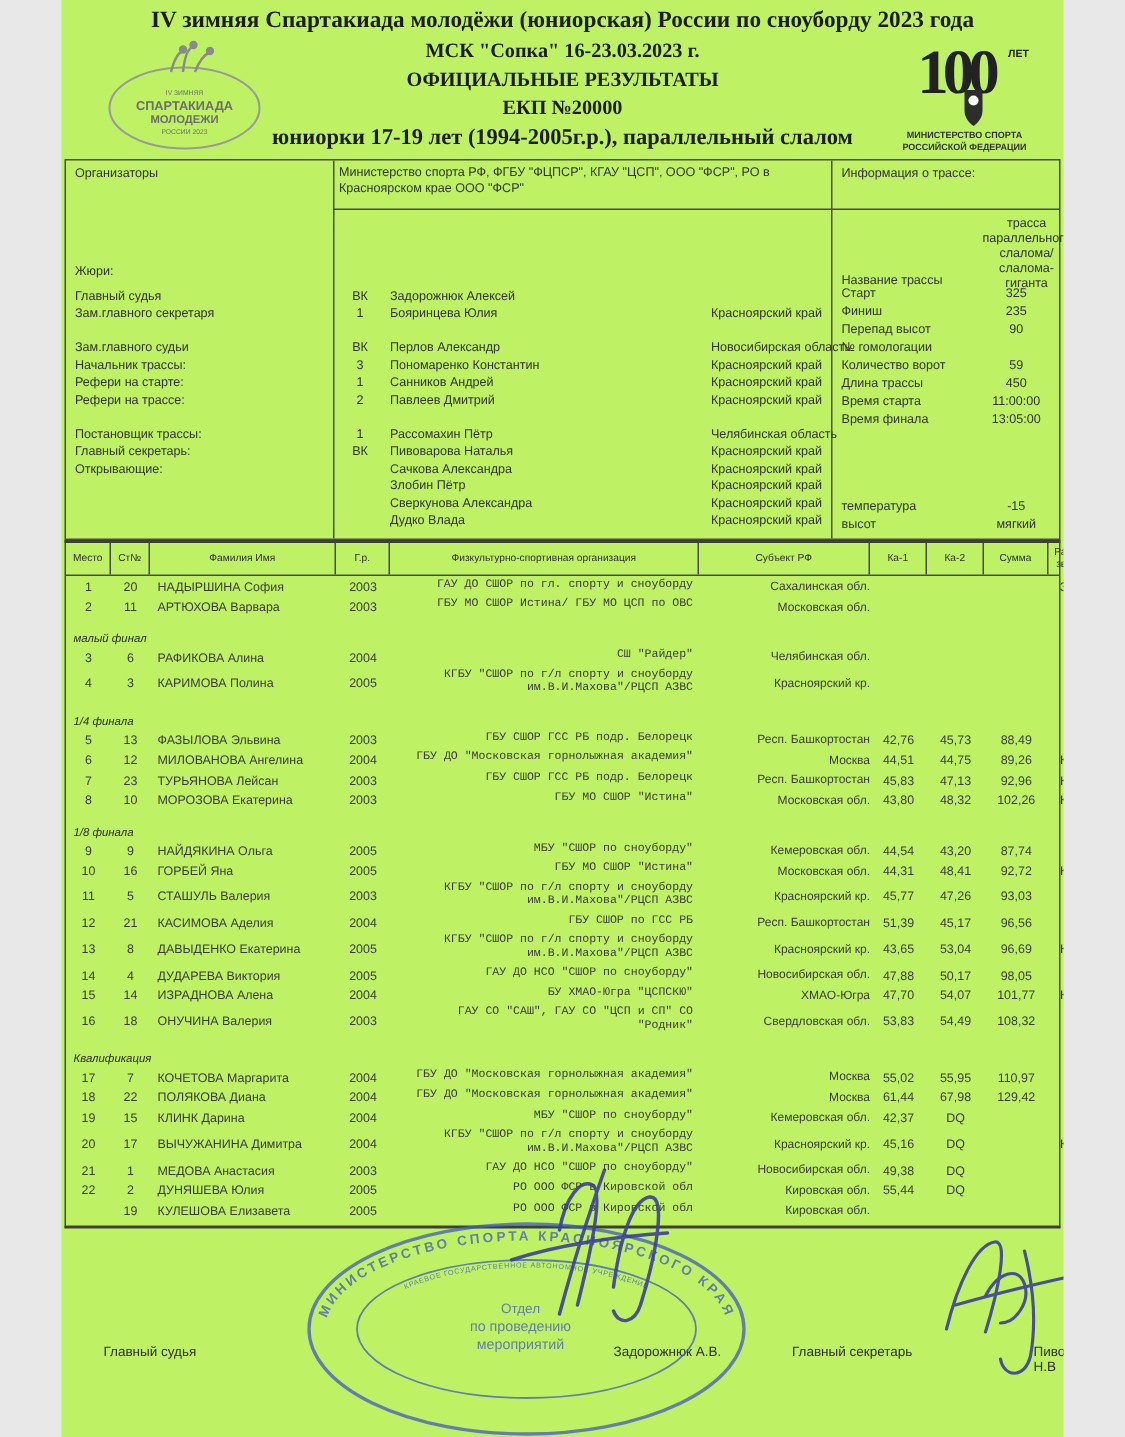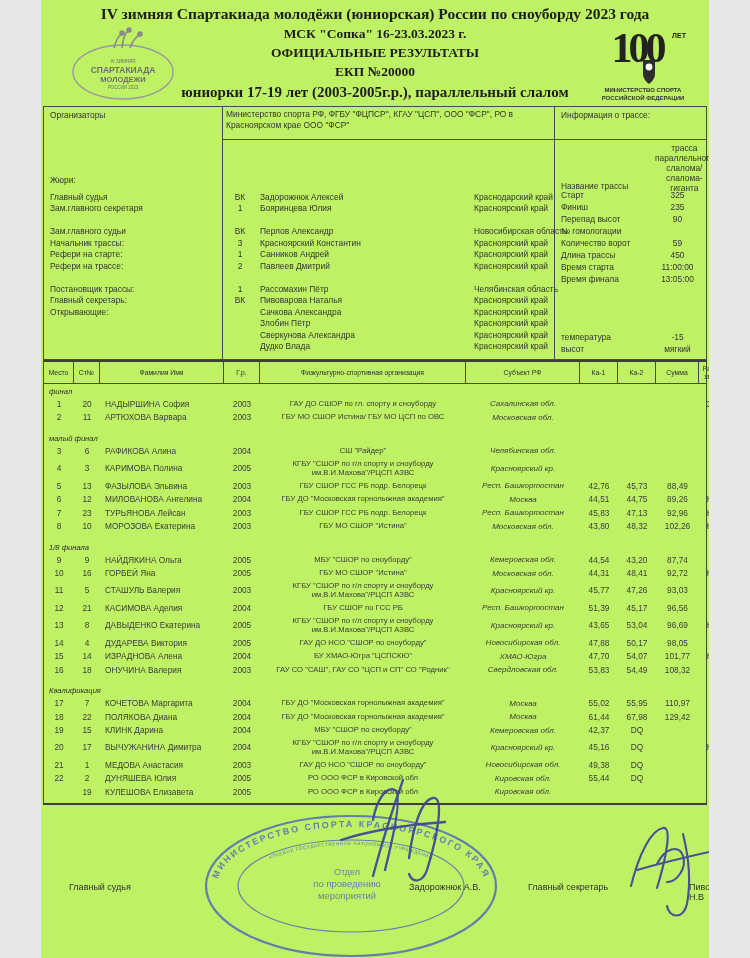--- a/index.html
+++ b/index.html
@@ -49,22 +49,22 @@
   .res-h{height:21px;border-right:1px solid #4a4a4a;display:flex;align-items:center;justify-content:center;
          text-align:center;font-size:6.8px;line-height:1.15;padding:0 1px;color:#2e2e2e;word-break:break-word;}
   .res-h:last-child{border-right:none;}
   .res-body{padding-bottom:4px;}
   .sec-label{font-style:italic;font-size:7.6px;color:#2d2d2d;padding-left:5px;margin:10px 0 1px 0;}
   .sec-label:first-child{margin-top:3px;}
   .res-row{display:grid;grid-template-columns:var(--cols);min-height:13.5px;align-items:center;
            font-size:8.3px;color:#3b3b3b;}
   .c-place,.c-bib,.c-yob,.c-num,.c-rank,.c-pts{text-align:center;}
   .c-name{padding-left:5px;white-space:nowrap;overflow:hidden;}
-  .c-org{text-align:center;font-size:7.7px;line-height:1.25;padding:1px 4px;}
-  .c-region{text-align:center;font-size:8px;font-style:italic;}
+  .c-org{text-align:right;font-size:7.7px;line-height:1.25;padding:1px 4px;font-family:Liberation Mono, monospace;}
+  .c-region{text-align:right;font-size:8px;}
 
   
   .foot{position:relative;height:118px;margin:0 2px;font-size:9px;color:#2f2f2f;}
   .f-item{position:absolute;top:77px;}
   .f-judge-label{left:26px;}
   .f-judge-name{left:366px;}
   .f-secretary-label{left:485px;}
   .f-secretary-name{left:646px;}
 
   .ink{position:absolute;left:0;top:778px;pointer-events:none;}
@@ -73,21 +73,21 @@
 </head>
 <body>
 
 <div class="page">
 
   <div class="hdr">
     <div class="t t1">IV зимняя Спартакиада молодёжи (юниорская) России по сноуборду 2023 года</div>
     <div class="t t2">МСК "Сопка" 16-23.03.2023 г.</div>
     <div class="t t3">ОФИЦИАЛЬНЫЕ РЕЗУЛЬТАТЫ</div>
     <div class="t t4">ЕКП №20000</div>
-    <div class="t t5">юниорки 17-19 лет (2003-2005г.р.), параллельный слалом</div>
+    <div class="t t5">юниорки 17-19 лет (1994-2005г.р.), параллельный слалом</div>
 
     <svg class="logo-left" width="112" height="78" viewBox="0 0 112 78">
       <ellipse cx="56" cy="46" rx="50" ry="27" fill="none" stroke="#9a9a9a" stroke-width="1.4"></ellipse>
       <g stroke="#8a8a8a" stroke-width="1.6" fill="none">
         <path d="M47,22 C49,14 52,9 55,8"></path>
           <path d="M55,22 C56,12 58,6 62,5"></path>
           <path d="M63,22 C66,14 70,10 73,9"></path>
         <circle cx="55" cy="7" r="2" fill="#8a8a8a"></circle>
           <circle cx="62" cy="4" r="2" fill="#8a8a8a"></circle>
           <circle cx="73" cy="8" r="2" fill="#8a8a8a"></circle>
@@ -116,39 +116,38 @@
     <div class="org-label">Организаторы</div>
     <div class="org-value">Министерство спорта РФ, ФГБУ "ФЦПСР", КГАУ "ЦСП", ООО "ФСР", РО в Красноярском крае ООО "ФСР"</div>
     <div class="jury-label">Жюри:</div>
 
 
     <div class="jury-rows" id="jury-rows">
         <div class="jury-row">
           <div class="j-role">Главный судья</div>
           <div class="j-cat">ВК</div>
           <div class="j-name">Задорожнюк Алексей</div>
-          <div class="j-region">Краснодарский край</div>
         </div>
         <div class="jury-row">
           <div class="j-role">Зам.главного секретаря</div>
           <div class="j-cat">1</div>
           <div class="j-name">Бояринцева Юлия</div>
           <div class="j-region">Красноярский край</div>
         </div>
         <div class="jury-spacer"></div>
         <div class="jury-row">
           <div class="j-role">Зам.главного судьи</div>
           <div class="j-cat">ВК</div>
           <div class="j-name">Перлов Александр</div>
           <div class="j-region">Новосибирская область</div>
         </div>
         <div class="jury-row">
           <div class="j-role">Начальник трассы:</div>
           <div class="j-cat">3</div>
-          <div class="j-name">Красноярский Константин</div>
+          <div class="j-name">Пономаренко Константин</div>
           <div class="j-region">Красноярский край</div>
         </div>
         <div class="jury-row">
           <div class="j-role">Рефери на старте:</div>
           <div class="j-cat">1</div>
           <div class="j-name">Санников Андрей</div>
           <div class="j-region">Красноярский край</div>
         </div>
         <div class="jury-row">
           <div class="j-role">Рефери на трассе:</div>
@@ -255,21 +254,20 @@
         <div class="res-h">Физкультурно-спортивная организация</div>
         <div class="res-h">Субъект РФ</div>
         <div class="res-h">Ка-1</div>
         <div class="res-h">Ка-2</div>
         <div class="res-h">Сумма</div>
         <div class="res-h">Разряд/звание</div>
         <div class="res-h">выпл.раз/зван</div>
         <div class="res-h">Очки</div>
       </div>
     <div class="res-body" id="res-body">
-        <div class="sec-label">финал</div>
         <div class="res-row">
           <div class="c-place">1</div>
           <div class="c-bib">20</div>
           <div class="c-name">НАДЫРШИНА София</div>
           <div class="c-yob">2003</div>
           <div class="c-org">ГАУ ДО СШОР по гл. спорту и сноуборду</div>
           <div class="c-region">Сахалинская обл.</div>
           <div class="c-num"></div>
           <div class="c-num"></div>
           <div class="c-num"></div>
@@ -313,20 +311,21 @@
           <div class="c-yob">2005</div>
           <div class="c-org">КГБУ "СШОР по г/л спорту и сноуборду им.В.И.Махова"/РЦСП АЗВС</div>
           <div class="c-region">Красноярский кр.</div>
           <div class="c-num"></div>
           <div class="c-num"></div>
           <div class="c-num"></div>
           <div class="c-rank">МС</div>
           <div class="c-rank">КМС</div>
           <div class="c-pts">30</div>
         </div>
+        <div class="sec-label">1/4 финала</div>
         <div class="res-row">
           <div class="c-place">5</div>
           <div class="c-bib">13</div>
           <div class="c-name">ФАЗЫЛОВА Эльвина</div>
           <div class="c-yob">2003</div>
           <div class="c-org">ГБУ СШОР ГСС РБ подр. Белорецк</div>
           <div class="c-region">Респ. Башкортостан</div>
           <div class="c-num">42,76</div>
           <div class="c-num">45,73</div>
           <div class="c-num">88,49</div>

